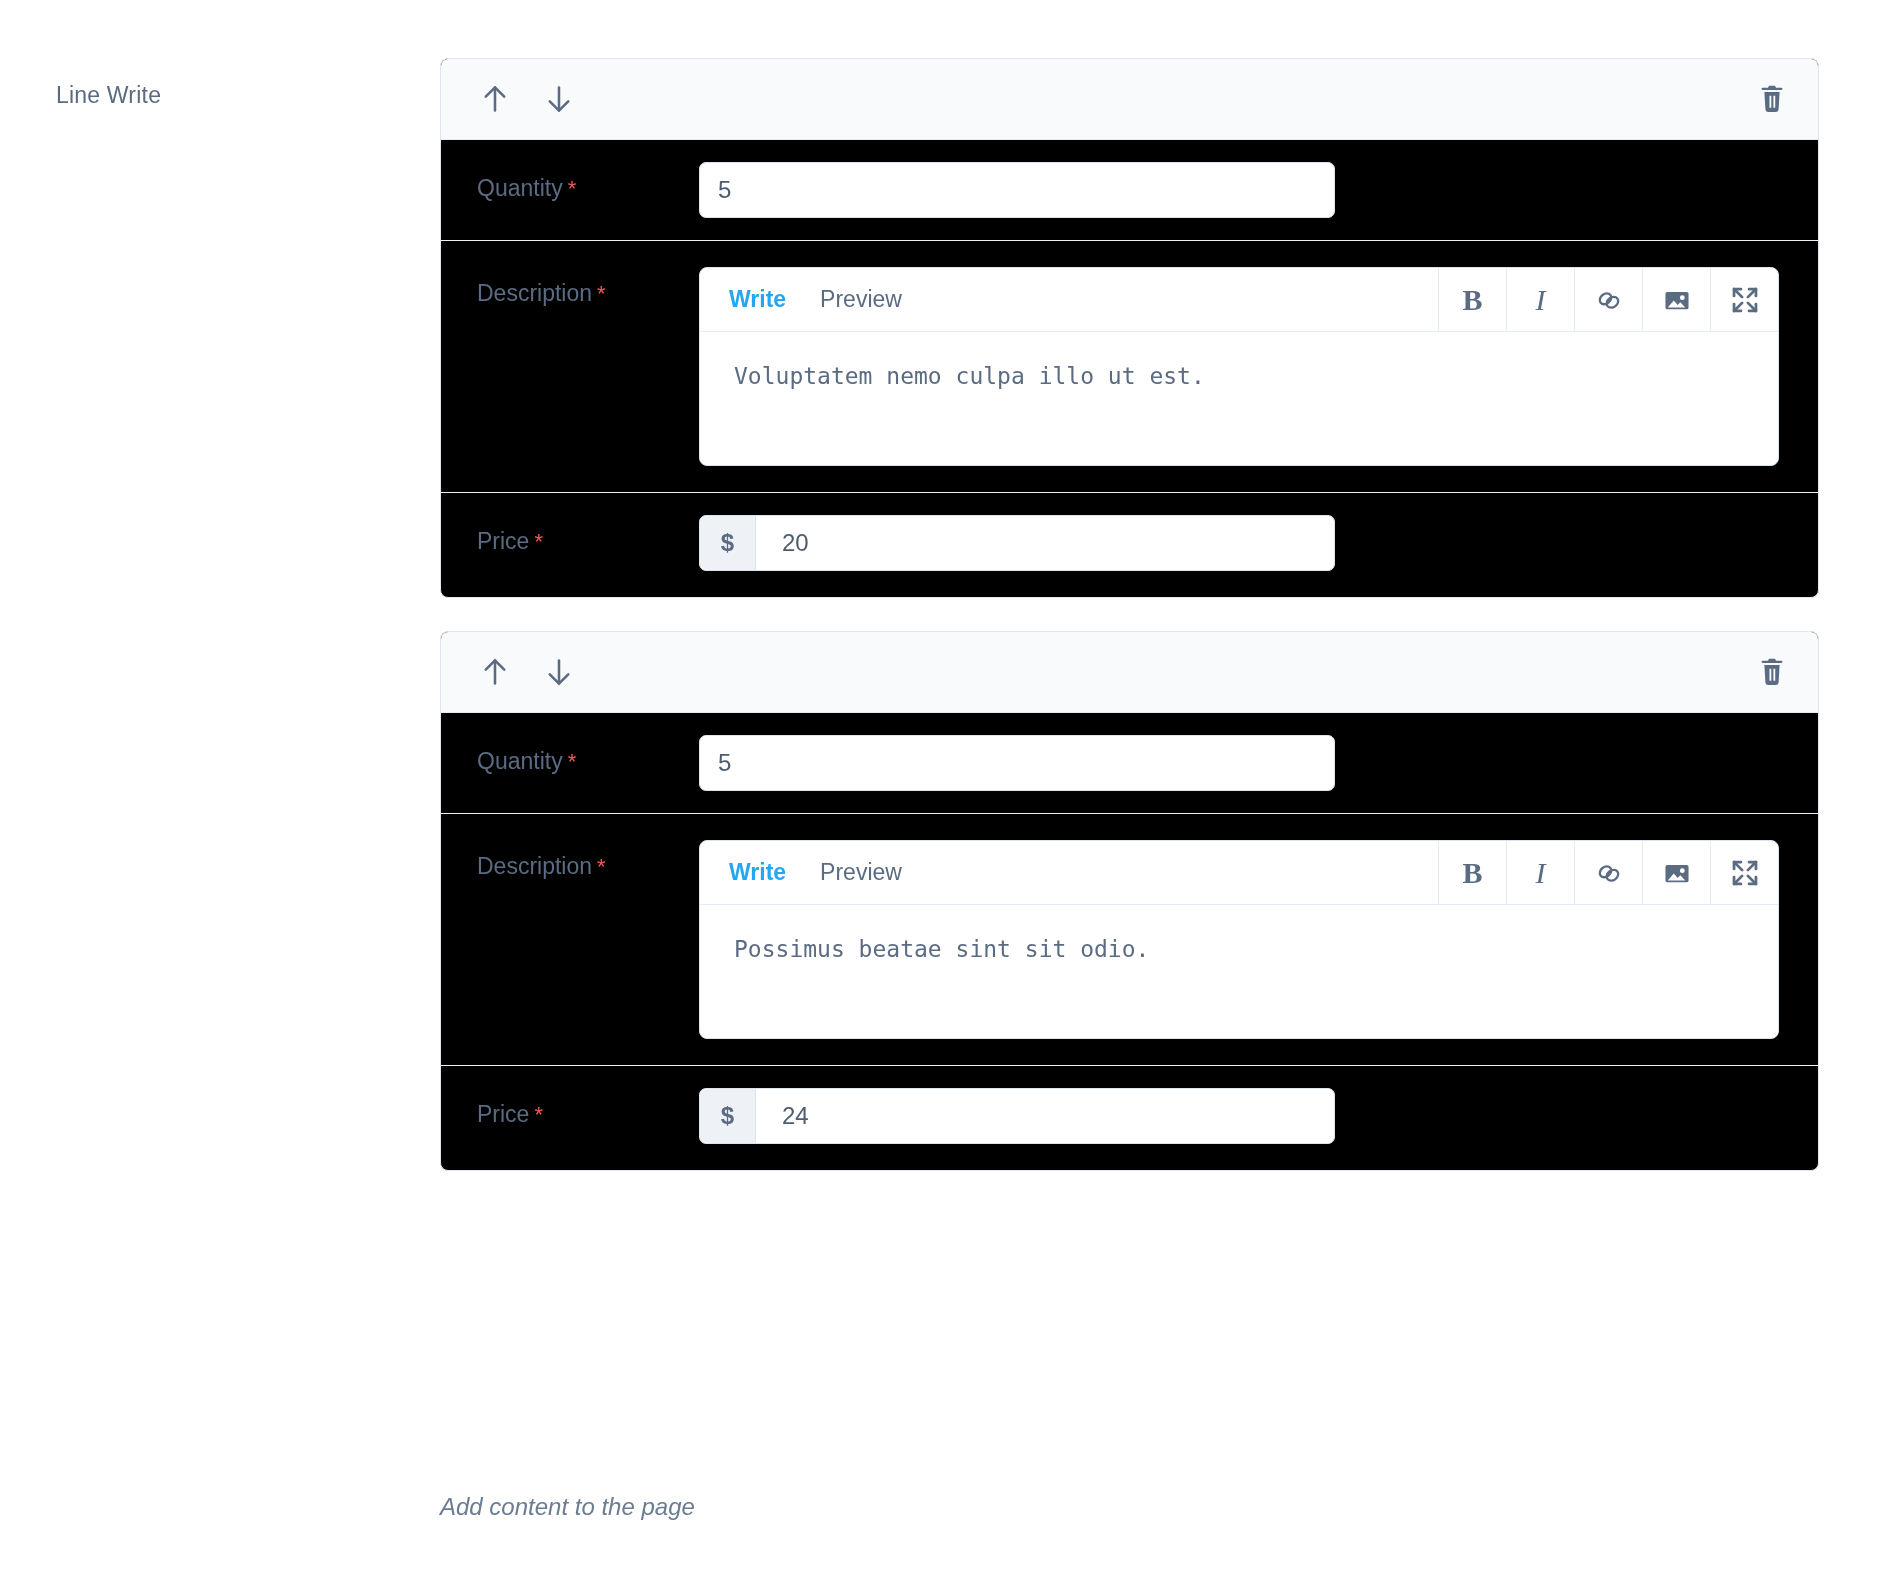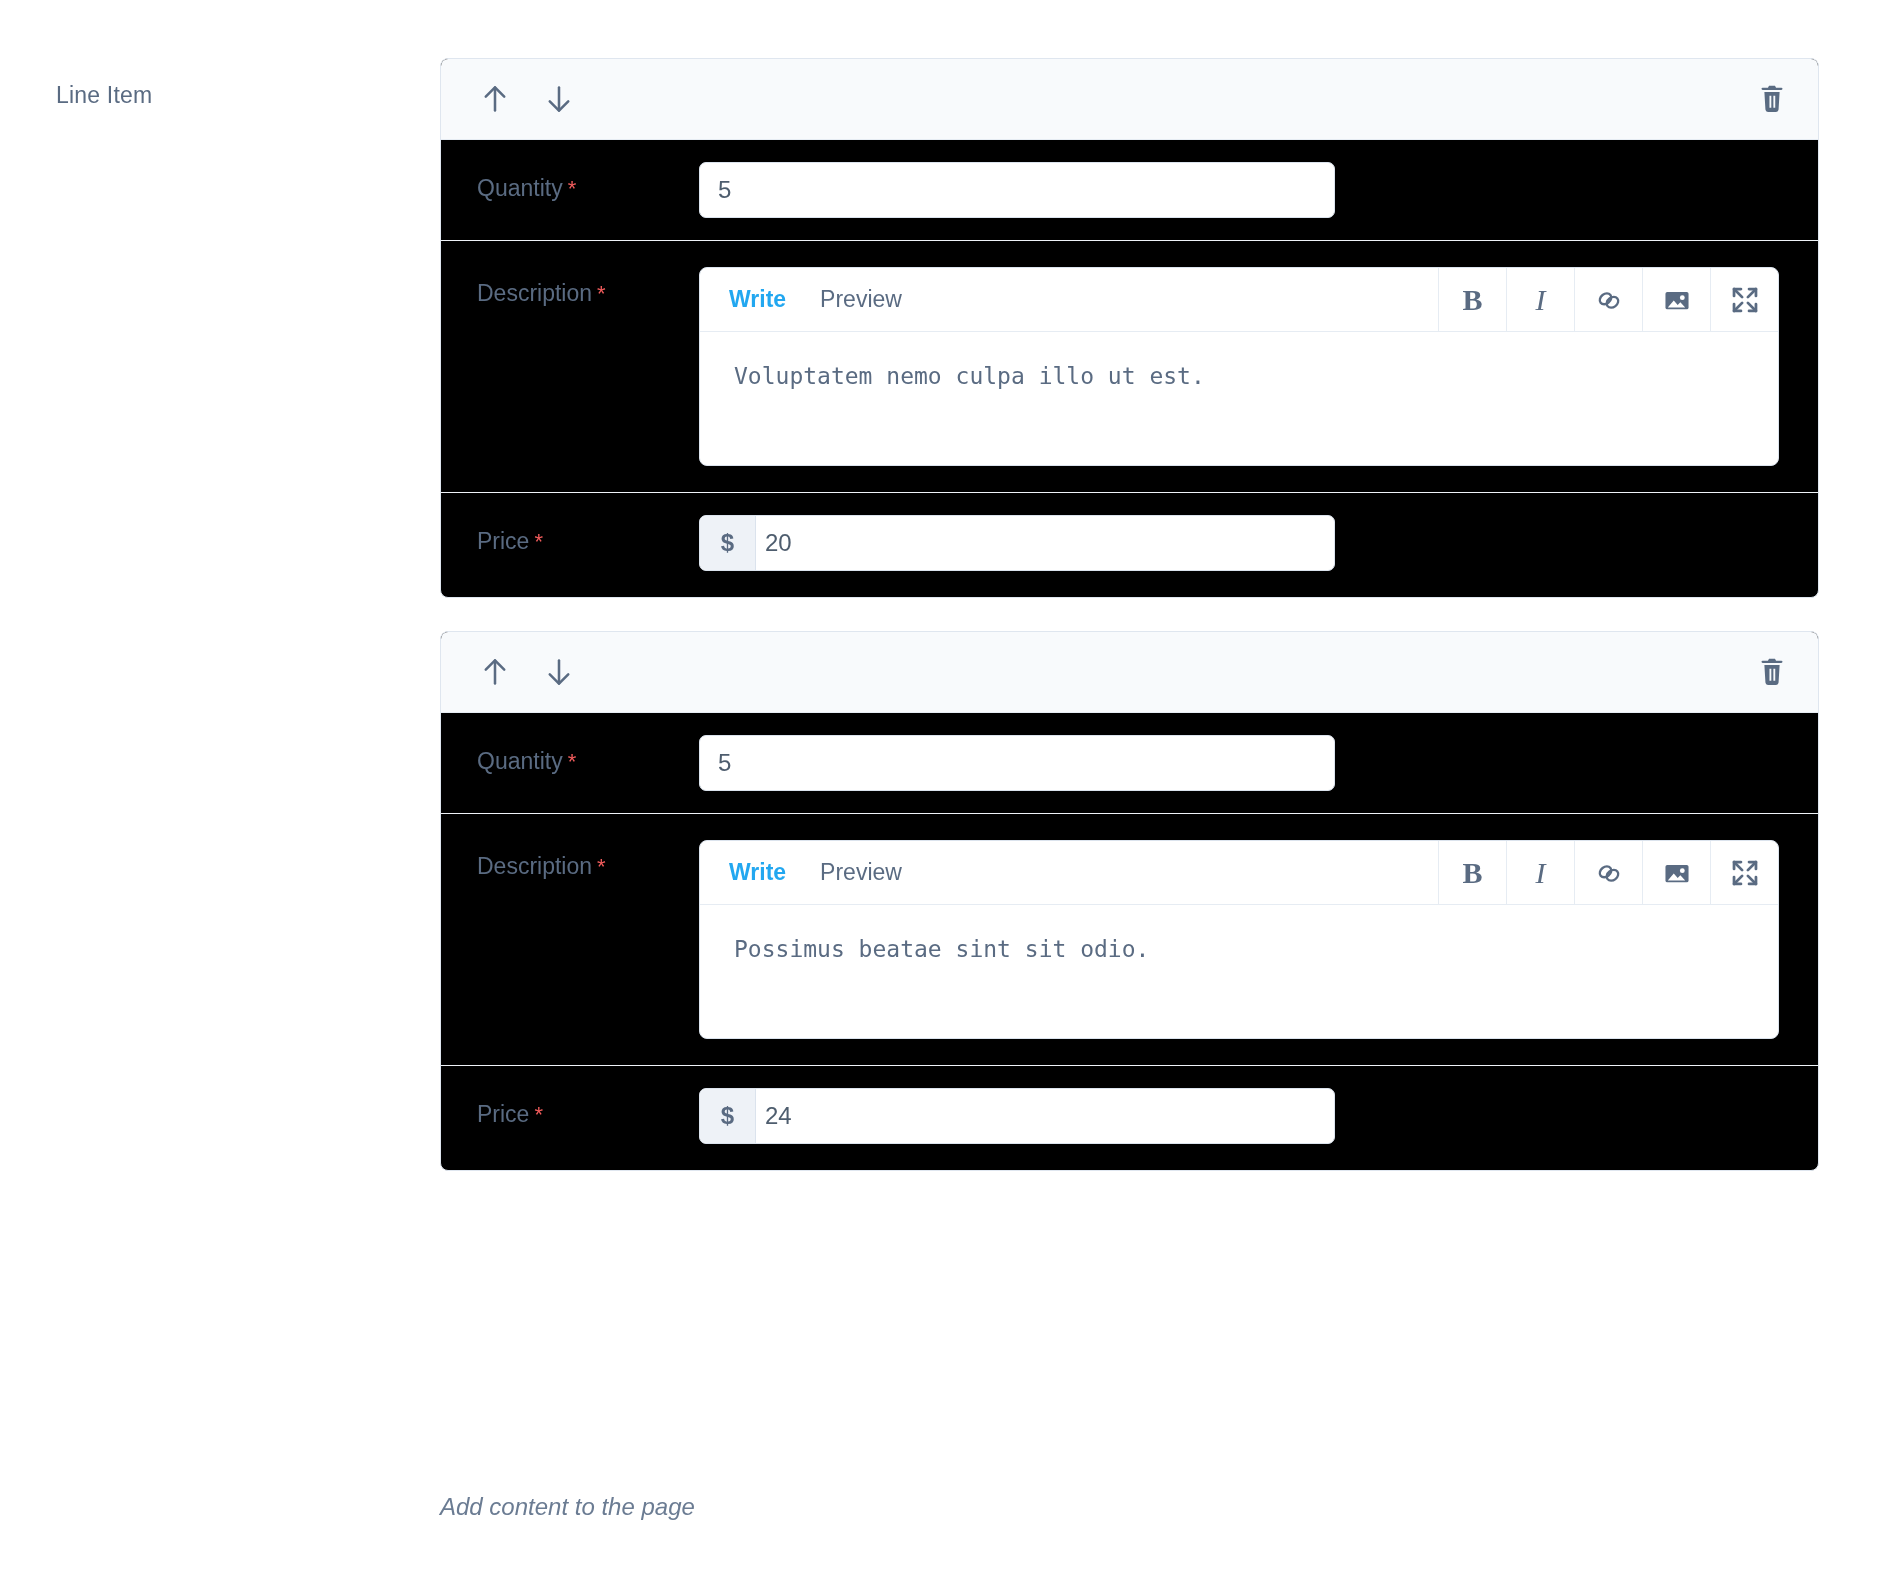--- a/index.html
+++ b/index.html
@@ -120,21 +120,21 @@
     background: #eef2f7;
     border-right: 1px solid #dbe3ed;
     display: flex; align-items: center; justify-content: center;
     font-size: 24px;
     font-weight: 700;
     color: #5a6b82;
   }
   .input-group .ig-value {
     flex: 1 1 auto;
     display: flex; align-items: center;
-    padding: 0 9px;
+    padding: 0 26px;
     font-size: 24px;
     color: #4e5d6e;
   }
 
   
   .md-editor {
     width: 1080px;
     border: 1px solid #dbe3ed;
     border-radius: 8px;
     background: #fff;
@@ -223,21 +223,21 @@
     font-size: 24px;
     font-style: italic;
     color: #6b7c93;
   }
 </style>
 </head>
 <body>
 
 <div class="page">
 
-  <div class="section-label">Line Item</div>
+  <div class="section-label">Line Write</div>
 
   <div class="items-col">
 
     <div class="card">
       <div class="card-head">
         <div class="head-left">
           <div class="icon-btn">
             <svg width="28" height="30" viewBox="0 0 24 26" fill="none" stroke="currentColor" stroke-width="2.2" stroke-linecap="round" stroke-linejoin="round">
               <line x1="12" y1="23" x2="12" y2="3"></line>
               <polyline points="4,11 12,3 20,11"></polyline>

